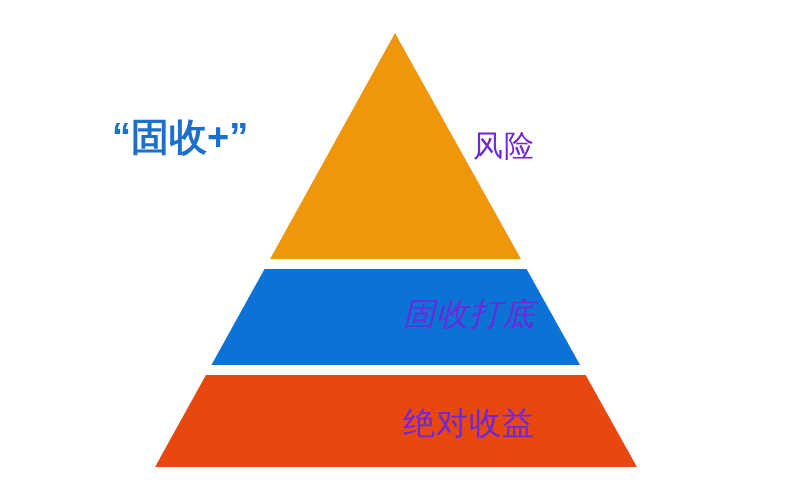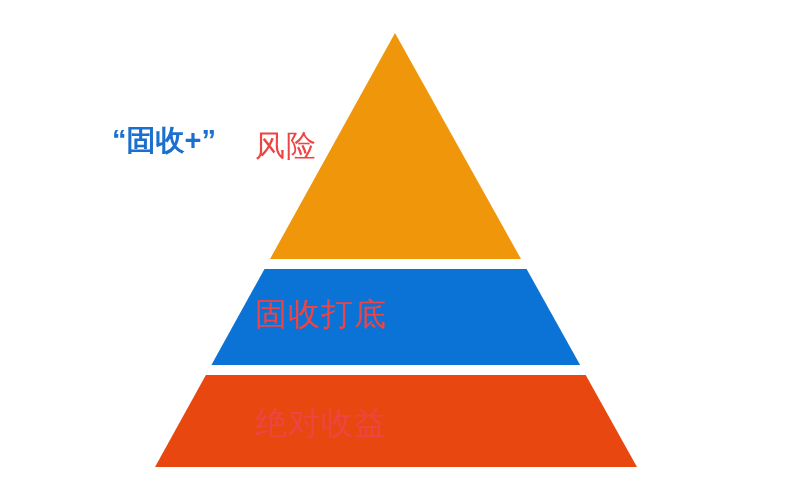--- a/index.html
+++ b/index.html
@@ -21,60 +21,60 @@
   }
   #pyramid-svg {
     position: absolute;
     left: 0;
     top: 0;
     width: 787px;
     height: 500px;
   }
   .tier-text {
     position: absolute;
-    text-align: left;
-    color: #ef4444;
+    text-align: right;
+    color: #6d28d9;
     font-weight: 400;
     letter-spacing: 1px;
     line-height: 1.18;
     white-space: nowrap;
     pointer-events: none;
   }
   #tier-top-text {
     left: 255px;
     top: 128px;
     width: 280px;
     font-size: 30px;
   }
   #tier-top-text .tier-line {
     display: block;
   }
   #tier-mid-text {
     left: 255px;
     top: 296px;
     width: 280px;
     font-size: 32px;
+    font-style: italic;
   }
   #tier-bot-text {
     left: 255px;
     top: 405px;
     width: 280px;
     font-size: 32px;
   }
   #side-label {
     position: absolute;
     left: 112px;
     top: 118px;
-    font-size: 29px;
+    font-size: 38px;
     font-weight: 700;
     color: #1b6fce;
     letter-spacing: 0px;
     white-space: nowrap;
     line-height: 1;
-    margin-top: 8px;
   }
 </style>
 </head>
 <body>
 
 <div id="canvas" style="background: rgb(255, 255, 255);">
 
   <svg id="pyramid-svg" viewBox="0 0 787 500" aria-hidden="true">
 
     <polygon points="395,33 270.02304147465435,259 521.0184331797235,259" fill="#f0960a"></polygon>

